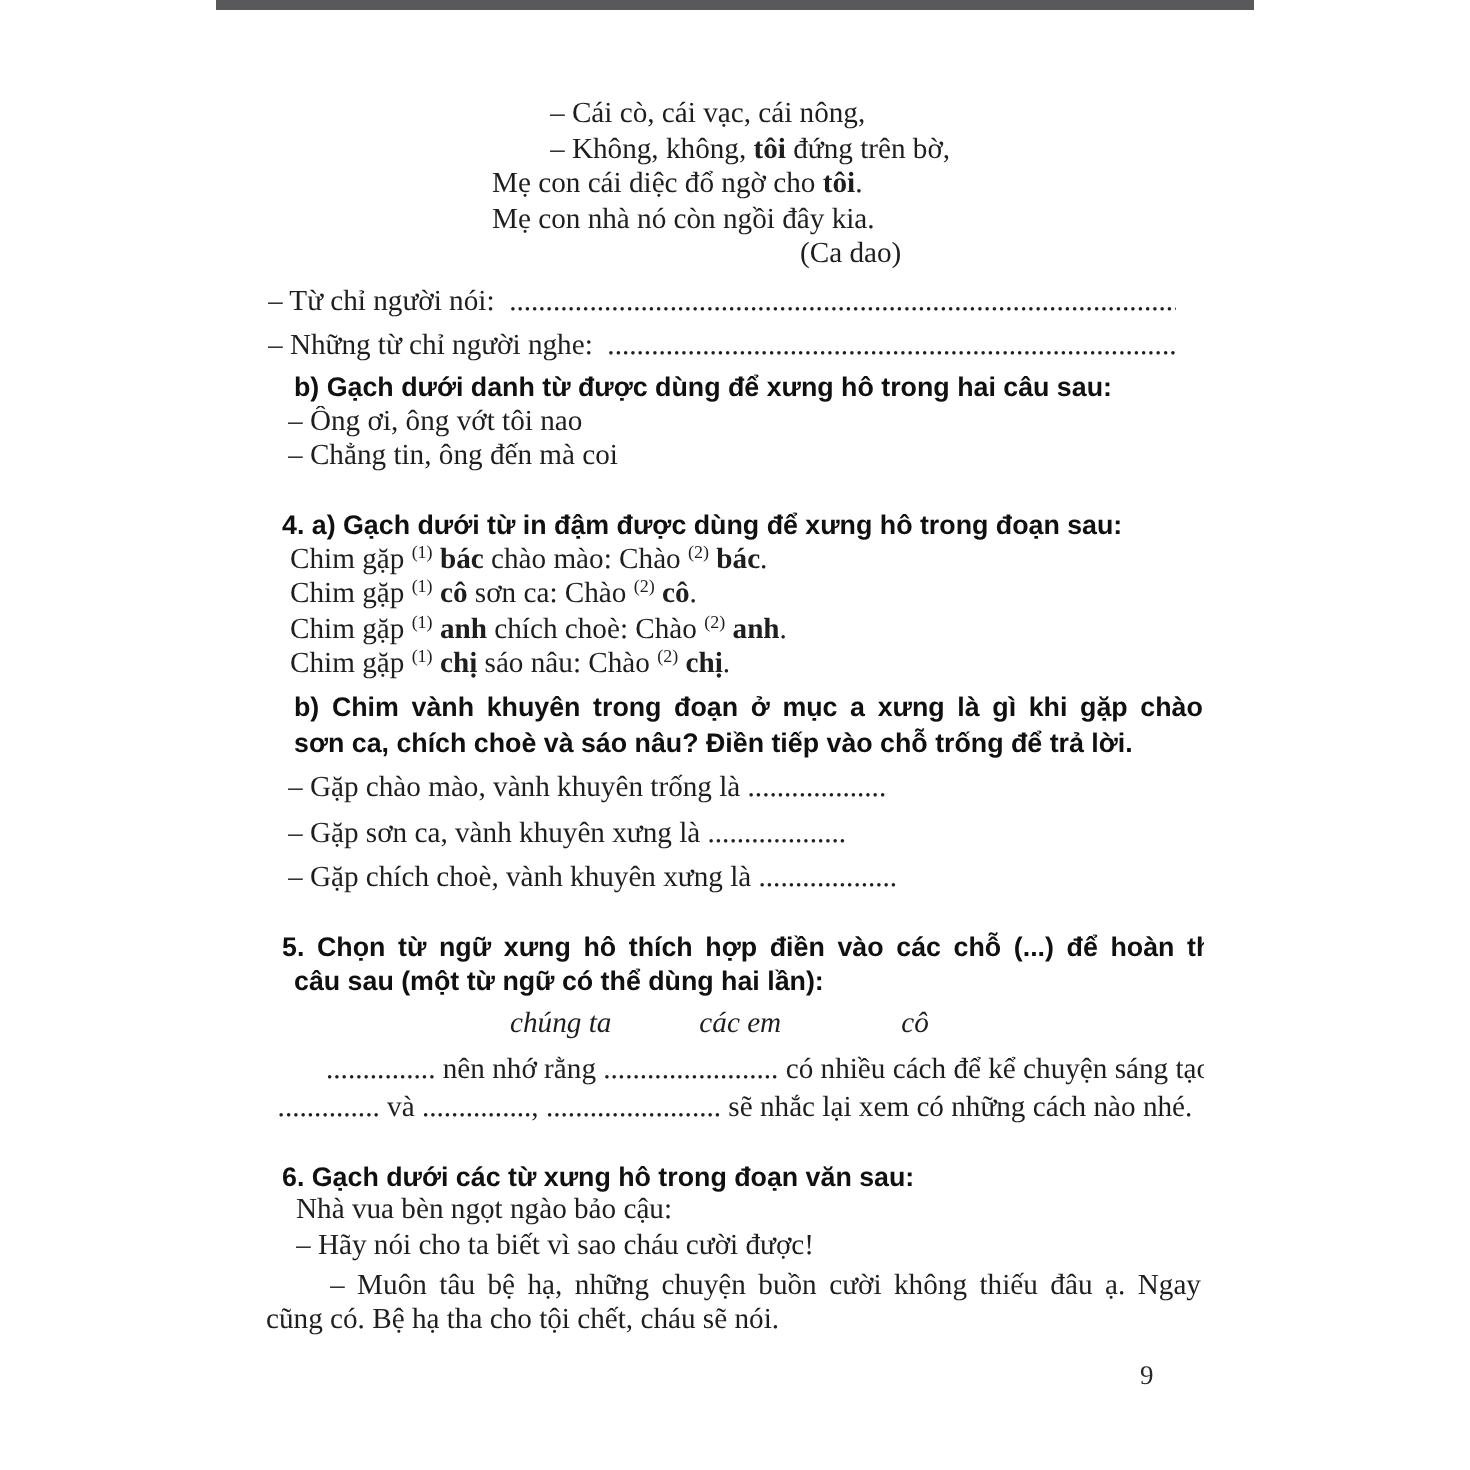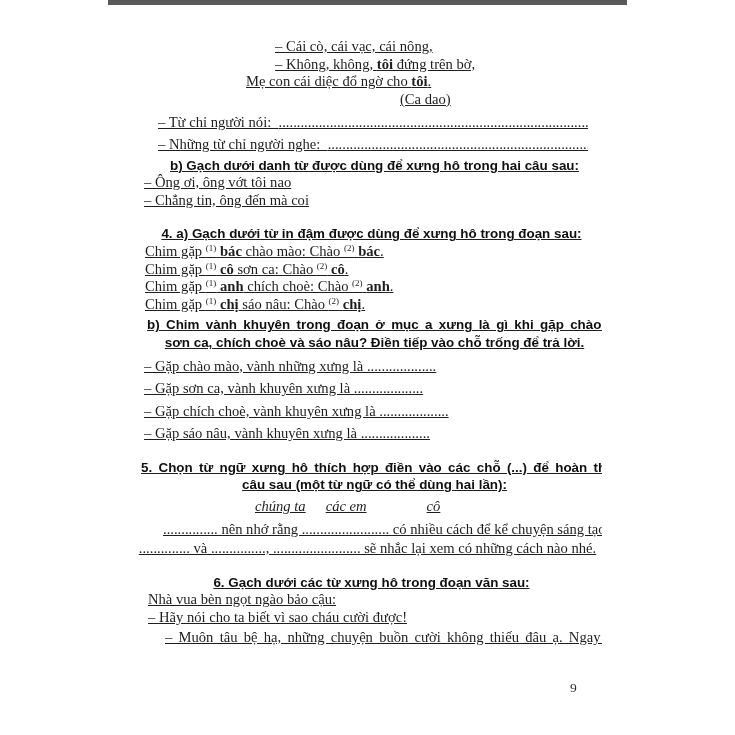--- a/index.html
+++ b/index.html
@@ -9,55 +9,55 @@
     font-family:"Liberation Serif", serif;
     color:#1e1e1e;
     position:relative;
     overflow:hidden;
   }
   .scan-edge {
     position:absolute; left:108px; top:0; width:519px; height:5px;
     background:#59595b;
   }
   .doc {
-    position:absolute; left:133px; top:38px; width:469px;text-decoration:underline;
+    position:absolute; left:133px; top:49px; width:469px;
   }
   .line {
     font-size:14.6px; line-height:17.6px;
     white-space:pre; overflow:hidden;
   }
   .line .b { font-weight:bold; }
   .line sup { font-size:9px; line-height:0; vertical-align:5px; }
 
   
   .v-a { margin-left:142px; }
   .v-b { margin-left:113px; }
   .v-c { margin-left:147px; }
   .attr { margin-left:267px; }
 
   
-  .dotlab { display:flex; margin-left:25px;text-align:right; }
+  .dotlab { display:flex; margin-left:1px;text-align:right; }
   .dotlab .fill { flex:1 1 0; overflow:hidden; white-space:nowrap; margin-right:14px; }
   .mt6 { margin-top:6px; } .mt5 { margin-top:5px; } .mt4 { margin-top:4px; }
   .mt3 { margin-top:3px; } .mt2 { margin-top:2px;text-align:center; } .mt1 { margin-top:1px; }
 
   
   .hb, .num {
     font-family:"Liberation Sans", sans-serif;
-    font-weight:bold; font-size:13.4px; color:#101010;text-align:center;
+    font-weight:bold; font-size:13.4px; color:#101010;
   }
   .hb { margin-left:14px; }
   .num { margin-left:8px;margin-top:16px; }
   .just { word-spacing:2.6px; }
 
   .dash { margin-left:11px; }
   .chim { margin-left:12px; }
 
   .bank { margin-left:122px; font-style:italic; }
-  .bank span:nth-child(1) { margin-right:20px; }
+  .bank span:nth-child(1) { margin-right:44px; }
   .bank span:nth-child(2) { margin-right:60px; }
 
   .fill1 { margin-left:30px; }
   .fill2 { margin-left:0; }
 
   .p15 { margin-left:15px; }
   .p32 { margin-left:32px; }
   .p0  { margin-left:0; }
 
   .pagenum {
@@ -67,41 +67,42 @@
 </style>
 </head>
 <body>
 
 <div class="scan-edge"></div>
 
 <div class="doc">
     <div class="line v-a"><span>– Cái cò, cái vạc, cái nông,</span></div>
     <div class="line v-a"><span>– Không, không, </span><span class="b">tôi</span><span> đứng trên bờ,</span></div>
     <div class="line v-b"><span>Mẹ con cái diệc đổ ngờ cho </span><span class="b">tôi</span><span>.</span></div>
+    <div class="line v-b"><span>Mẹ con nhà nó còn ngồi đây kia.</span></div>
     <div class="line attr"><span>(Ca dao)</span></div>
     <div class="line dotlab mt6"><span>– Từ chỉ người nói:  </span><span class="fill">........................................................................................................................................</span></div>
     <div class="line dotlab mt4"><span>– Những từ chỉ người nghe:  </span><span class="fill">........................................................................................................................................</span></div>
     <div class="line hb mt3"><span>b) Gạch dưới danh từ được dùng để xưng hô trong hai câu sau:</span></div>
     <div class="line dash"><span>– Ông ơi, ông vớt tôi nao</span></div>
     <div class="line dash"><span>– Chẳng tin, ông đến mà coi</span></div>
     <div class="line num mt3"><span>4. a) Gạch dưới từ in đậm được dùng để xưng hô trong đoạn sau:</span></div>
     <div class="line chim"><span>Chim gặp </span><sup>(1)</sup><span> </span><span class="b">bác</span><span> chào mào: Chào </span><sup>(2)</sup><span> </span><span class="b">bác</span><span>.</span></div>
     <div class="line chim"><span>Chim gặp </span><sup>(1)</sup><span> </span><span class="b">cô</span><span> sơn ca: Chào </span><sup>(2)</sup><span> </span><span class="b">cô</span><span>.</span></div>
     <div class="line chim"><span>Chim gặp </span><sup>(1)</sup><span> </span><span class="b">anh</span><span> chích choè: Chào </span><sup>(2)</sup><span> </span><span class="b">anh</span><span>.</span></div>
     <div class="line chim"><span>Chim gặp </span><sup>(1)</sup><span> </span><span class="b">chị</span><span> sáo nâu: Chào </span><sup>(2)</sup><span> </span><span class="b">chị</span><span>.</span></div>
     <div class="line hb just mt3"><span>b) Chim vành khuyên trong đoạn ở mục a xưng là gì khi gặp chào mào,</span></div>
     <div class="line hb"><span>sơn ca, chích choè và sáo nâu? Điền tiếp vào chỗ trống để trả lời.</span></div>
-    <div class="line dash mt6"><span>– Gặp chào mào, vành những xưng là ...................</span></div>
+    <div class="line dash mt6"><span>– Gặp chào mào, vành khuyên trống là ...................</span></div>
     <div class="line dash mt5"><span>– Gặp sơn ca, vành khuyên xưng là ...................</span></div>
     <div class="line dash mt5"><span>– Gặp chích choè, vành khuyên xưng là ...................</span></div>
-    <div class="line dash mt5"><span>– Gặp sáo nâu, vành khuyên xưng là ...................</span></div>
     <div class="line num just mt1"><span>5. Chọn từ ngữ xưng hô thích hợp điền vào các chỗ (...) để hoàn thành</span></div>
     <div class="line hb"><span>câu sau (một từ ngữ có thể dùng hai lần):</span></div>
     <div class="line bank mt4"><span>chúng ta</span><span>các em</span><span>cô</span></div>
     <div class="line fill1 mt5"><span>............... nên nhớ rằng ........................ có nhiều cách để kể chuyện sáng tạo.</span></div>
     <div class="line fill2 mt2"><span>.............. và ..............., ........................ sẽ nhắc lại xem có những cách nào nhé.</span></div>
     <div class="line num mt5"><span>6. Gạch dưới các từ xưng hô trong đoạn văn sau:</span></div>
     <div class="line p15"><span>Nhà vua bèn ngọt ngào bảo cậu:</span></div>
     <div class="line p15"><span>– Hãy nói cho ta biết vì sao cháu cười được!</span></div>
     <div class="line p32 just mt2"><span>– Muôn tâu bệ hạ, những chuyện buồn cười không thiếu đâu ạ. Ngay tại đây</span></div>
+    <div class="line p0"><span>cũng có. Bệ hạ tha cho tội chết, cháu sẽ nói.</span></div>
   </div>
 
 <div class="pagenum">9</div>
 
 </body></html>

